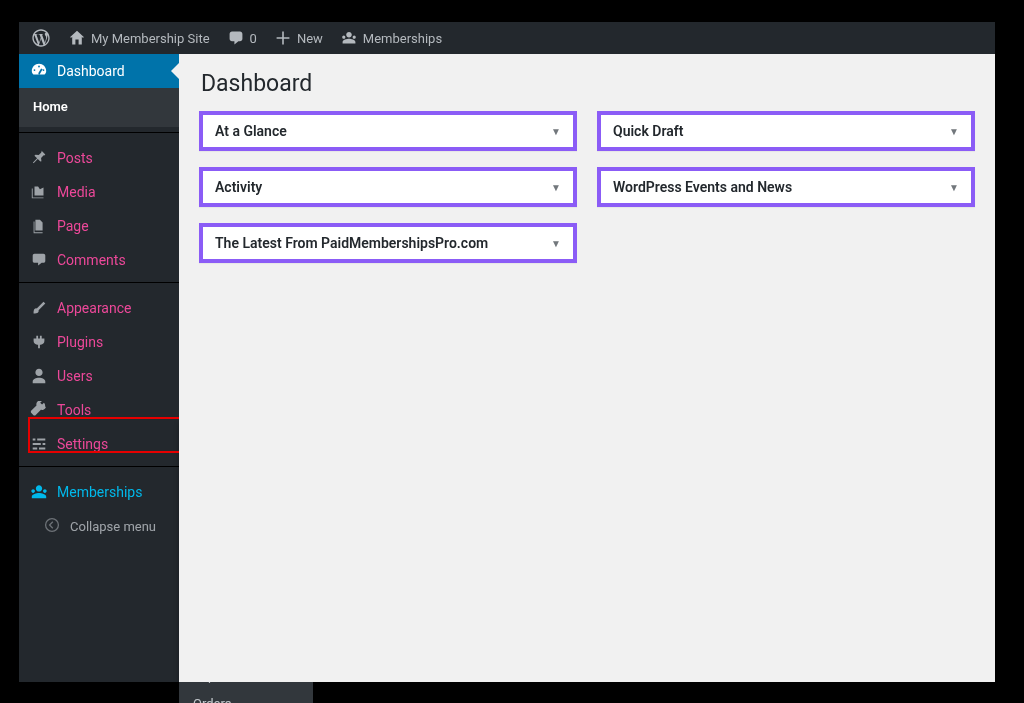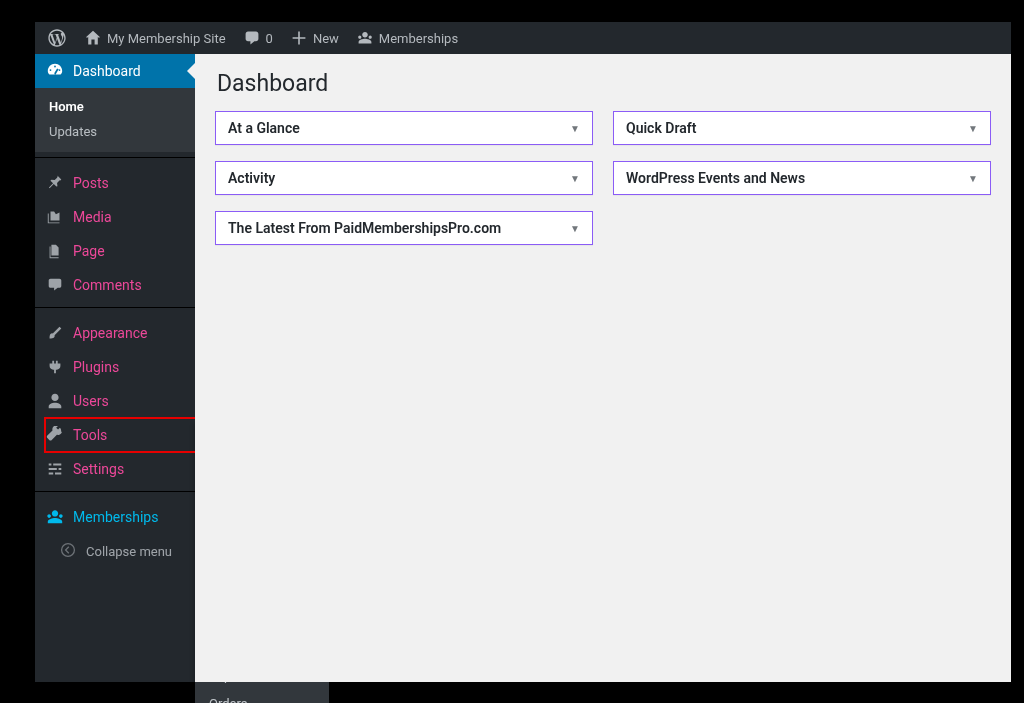--- a/index.html
+++ b/index.html
@@ -1,17 +1,17 @@
 <!DOCTYPE html>
 <html><head>
 <meta charset="utf-8">
 <style>
   * { margin:0; padding:0; box-sizing:border-box; font-family:-apple-system,BlinkMacSystemFont,"Segoe UI",Roboto,sans-serif; }
   html,body { width:1024px; height:703px; background:#000; overflow:hidden; }
-  .viewport { position:absolute; left:35px; top:22px; width:976px; height:660px; background:#f1f1f1; }
+  .viewport { position:absolute; left:19px; top:22px; width:976px; height:660px; background:#f1f1f1; }
 
   
   .adminbar {
     position:relative;
     height:32px;
     background:#23282d;
     color:#b4b9be;
     display:flex;
     align-items:center;
     font-size:13px;
@@ -132,21 +132,21 @@
     color:#23282d;
     padding:16px 0 14px 2px;
   }
   .columns {
     display:flex;
     gap:20px;
   }
   .col { flex:1; display:flex; flex-direction:column; gap:16px; }
   .postbox {
     background:#fff;
-    border:1px solid #8b5cf6;
+    border:4px solid #8b5cf6;
     box-shadow:0 1px 1px rgba(0,0,0,.04);
   }
   .postbox .pb-head {
     display:flex;
     align-items:center;
     justify-content:space-between;
     padding:8px 12px;
     cursor:pointer;
   }
   .postbox .pb-title {
@@ -220,21 +220,20 @@
     <div class="menu-item current">
       <span class="mi-icon">
         <svg viewBox="0 0 20 20" width="18" height="18" class="fill">
             <path d="M3.8 14h12.4C17.3 12.9 18 11.5 18 10c0-4.4-3.6-8-8-8s-8 3.6-8 8c0 1.5.7 2.9 1.8 4zM10 4c.6 0 1 .4 1 1s-.4 1-1 1-1-.4-1-1 .4-1 1-1zm-5 6c-.6 0-1-.4-1-1s.4-1 1-1 1 .4 1 1-.4 1-1 1zm10 0c-.6 0-1-.4-1-1s.4-1 1-1 1 .4 1 1-.4 1-1 1zm-5.7 2.3l3-5.2 1.7 1-3 5.2c-.5.9-1.7.6-1.7-.6v-.4z"></path>
           </svg>
       </span>
       <span class="mi-label">Dashboard</span>
     </div>
     <div class="submenu-open">
       <span class="sub-item current">Home</span>
-      <span class="sub-item">Updates</span>
     </div>
 
     <div class="menu-sep"></div>
 
     <div class="menu-item">
       <span class="mi-icon">
         <svg viewBox="0 0 20 20" width="18" height="18" class="fill">
             <path d="M12.9 2L17 6.1l-1.1 1.1-.7-.2-2.9 2.9.4 3.7L11.6 14l-3-3L4 15.7 3.3 15l4.6-4.6-3-3L6 6.3l3.7.4L12.6 4l-.2-.7L13.5 2z"></path>
           </svg>
       </span>

